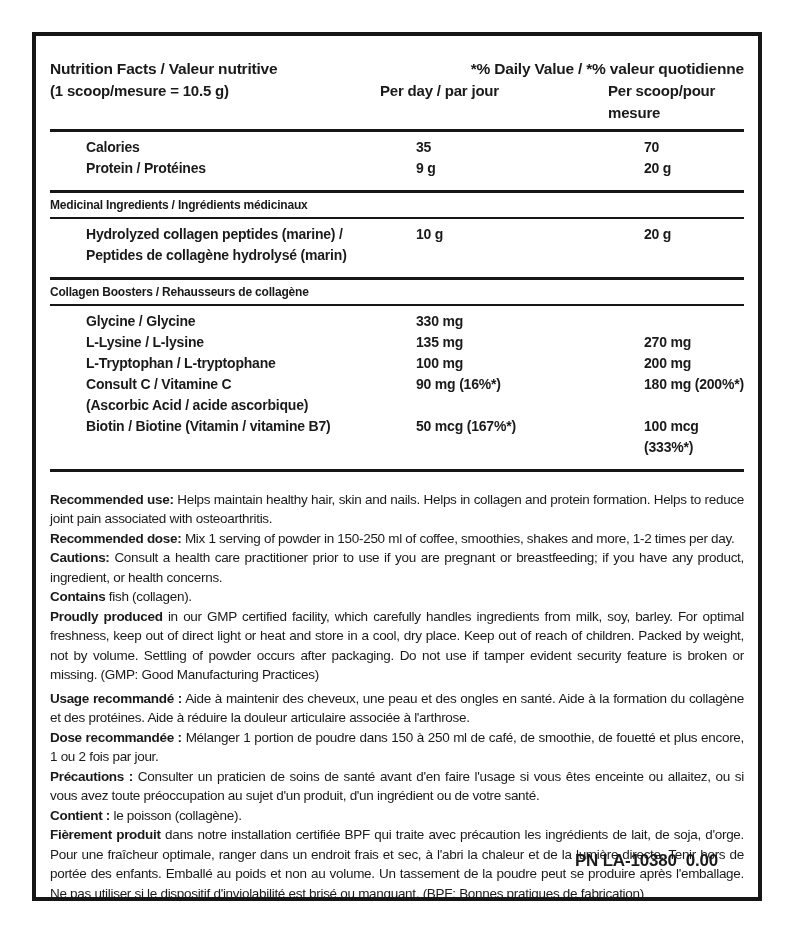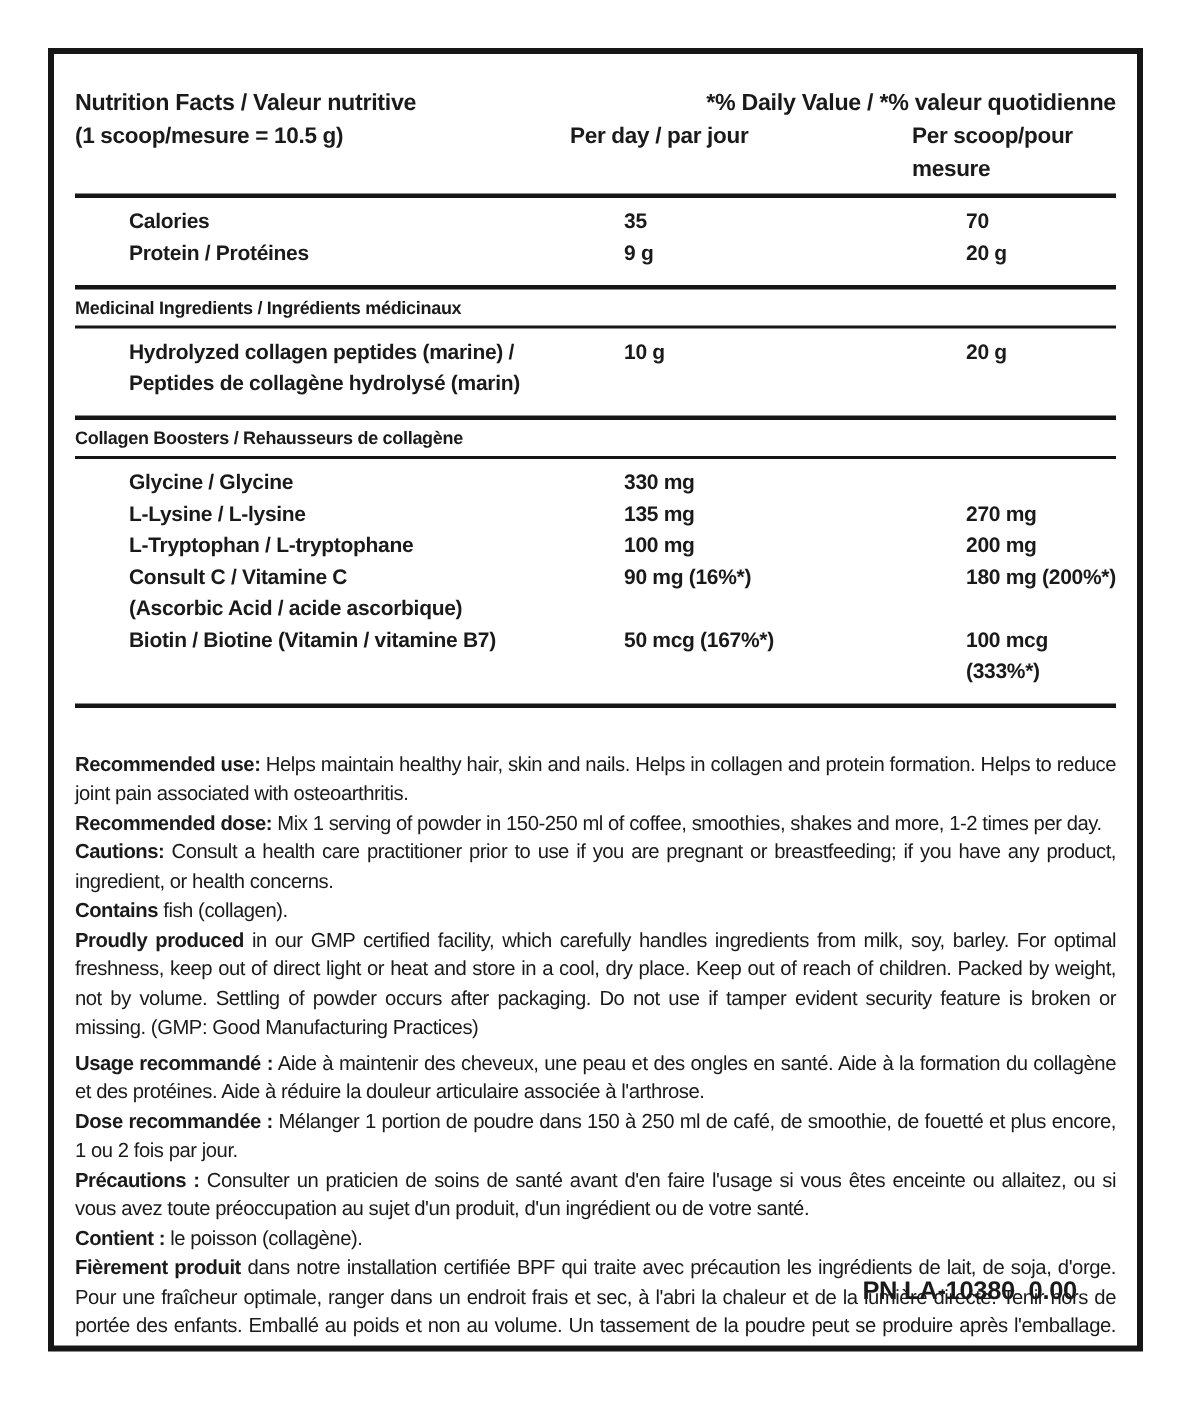--- a/index.html
+++ b/index.html
@@ -49,21 +49,21 @@
   .row {
     font-size: 14px;
     font-weight: 700;
     line-height: 21px;
   }
   .section-heading {
     font-size: 12px;
     font-weight: 700;
     line-height: 24px;
   }
-  .notes { margin-top: 28px; }
+  .notes { margin-top: 18px; }
   .notes-fr { margin-top: 4px; }
   .notes p {
     margin: 0;
     font-size: 13.5px;
     line-height: 19.5px;
     text-align: justify;
     letter-spacing: -0.3px;
   }
   .pn {
     position: absolute;

